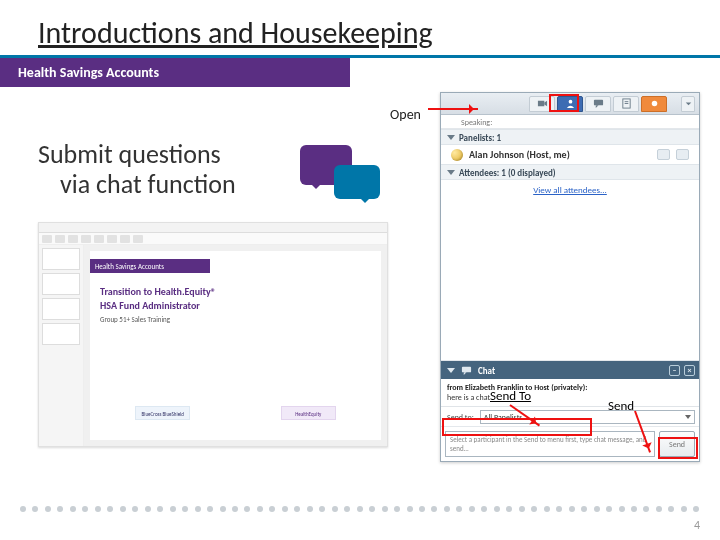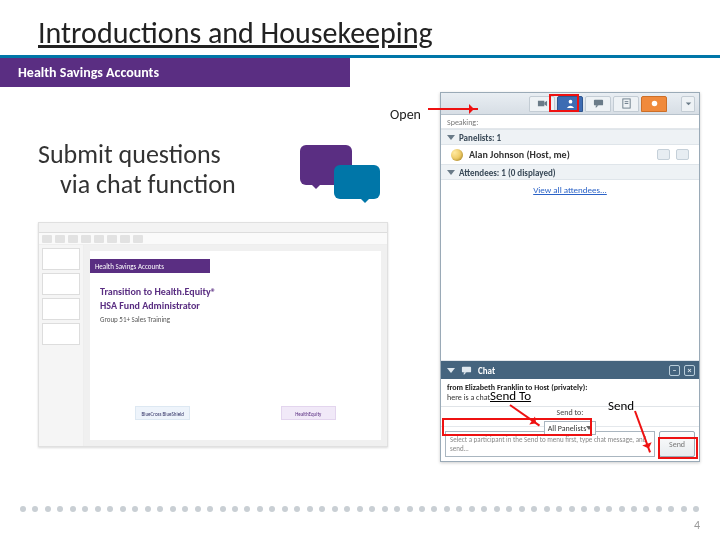--- a/index.html
+++ b/index.html
@@ -43,21 +43,21 @@
   
   .panel { position: absolute; right: 20px; top: 92px; width: 260px; height: 370px; background:#fff; border:1px solid #9aaab7; box-shadow:0 1px 3px rgba(0,0,0,.2); font-size:10px; color:#333; }
   .panel .hdr { height:22px; background:linear-gradient(#e9eef3,#d7dee5); border-bottom:1px solid #b7c2cc; display:flex; align-items:center; justify-content:flex-end; gap:2px; padding:0 4px; position:relative; }
   .panel .hdr .tab { width:26px; height:16px; background:#eef2f5; border:1px solid #c3ccd4; border-radius:2px 2px 0 0; display:flex; align-items:center; justify-content:center; }
   .panel .hdr .tab.blue { background:#3d6cb3; border-color:#2f568e; }
   .panel .hdr .tab.orange { background:#f08a3c; border-color:#cc6f28; }
   .panel .hdr .red-box { position:absolute; left:108px; top:1px; width:30px; height:18px; border:2px solid #e11; pointer-events:none; }
   .panel .hdr svg { width:11px; height:11px; }
   .panel .ctrl-row { height:20px; background:#eef2f5; border-bottom:1px solid #cfd7de; display:flex; align-items:center; gap:6px; padding:0 6px; }
   .panel .ctrl-row .ico { width:11px; height:11px; display:inline-flex; }
-  .panel .speak { height:14px; border-bottom:1px solid #e3e7eb; padding:0 6px; font-size:8px; color:#777; display:flex; align-items:center; }
+  .panel .speak { height:14px; border-bottom:1px solid #e3e7eb; padding:0 20px; font-size:8px; color:#777; display:flex; align-items:center; }
   .panel .section-hd { height:16px; background:#eef2f5; border-bottom:1px solid #dfe5ea; border-top:1px solid #dfe5ea; display:flex; align-items:center; gap:4px; padding:0 6px; font-size:9px; color:#3a4a58; font-weight:600; }
   .panel .section-hd .tri { width:0; height:0; border-left:4px solid transparent; border-right:4px solid transparent; border-top:5px solid #6a7b88; }
   .panel .pan-row { display:flex; align-items:center; gap:6px; padding:3px 10px; font-size:10px; font-weight:600; }
   .panel .pan-row .globe { width:12px; height:12px; border-radius:50%; background:radial-gradient(circle at 30% 30%, #ffe9a0, #e0b030); box-shadow:inset -1px -1px 2px rgba(0,0,0,.2); }
   .panel .pan-row .fill { flex:1; }
   .panel .pan-row .mini { width:13px; height:11px; background:#e7edf2; border:1px solid #c5d0d9; border-radius:2px; }
   .panel .viewall { text-align:center; padding:4px 0 6px; font-size:9px; }
   .panel .viewall a { color:#2a62c7; text-decoration:underline;margin-top:37px; }
 
   .panel .chat-hd { height:18px; background:#45647e; color:#fff; display:flex; align-items:center; gap:6px; padding:0 6px; font-size:9px; font-weight:600; position:relative; }
@@ -227,21 +227,21 @@
       <div class="right-icos">
         <span>–</span>
         <span>×</span>
       </div>
     </div>
     <div class="chat-body">
       <div class="from">from Elizabeth Franklin to Host (privately):</div>
       <div>here is a chat</div>
     </div>
 
-    <div class="sendrow" style="position:relative;flex-direction:column;">
+    <div class="sendrow" style="position:relative;">
       <span class="lbl">Send to:</span>
       <div class="sel">
         <span>All Panelists</span>
         <span class="caret"></span>
       </div>
     </div>
 
     <div class="msgrow">
       <div class="txt">Select a participant in the Send to menu first, type chat message, and send...</div>
       <div class="btn">Send</div>

